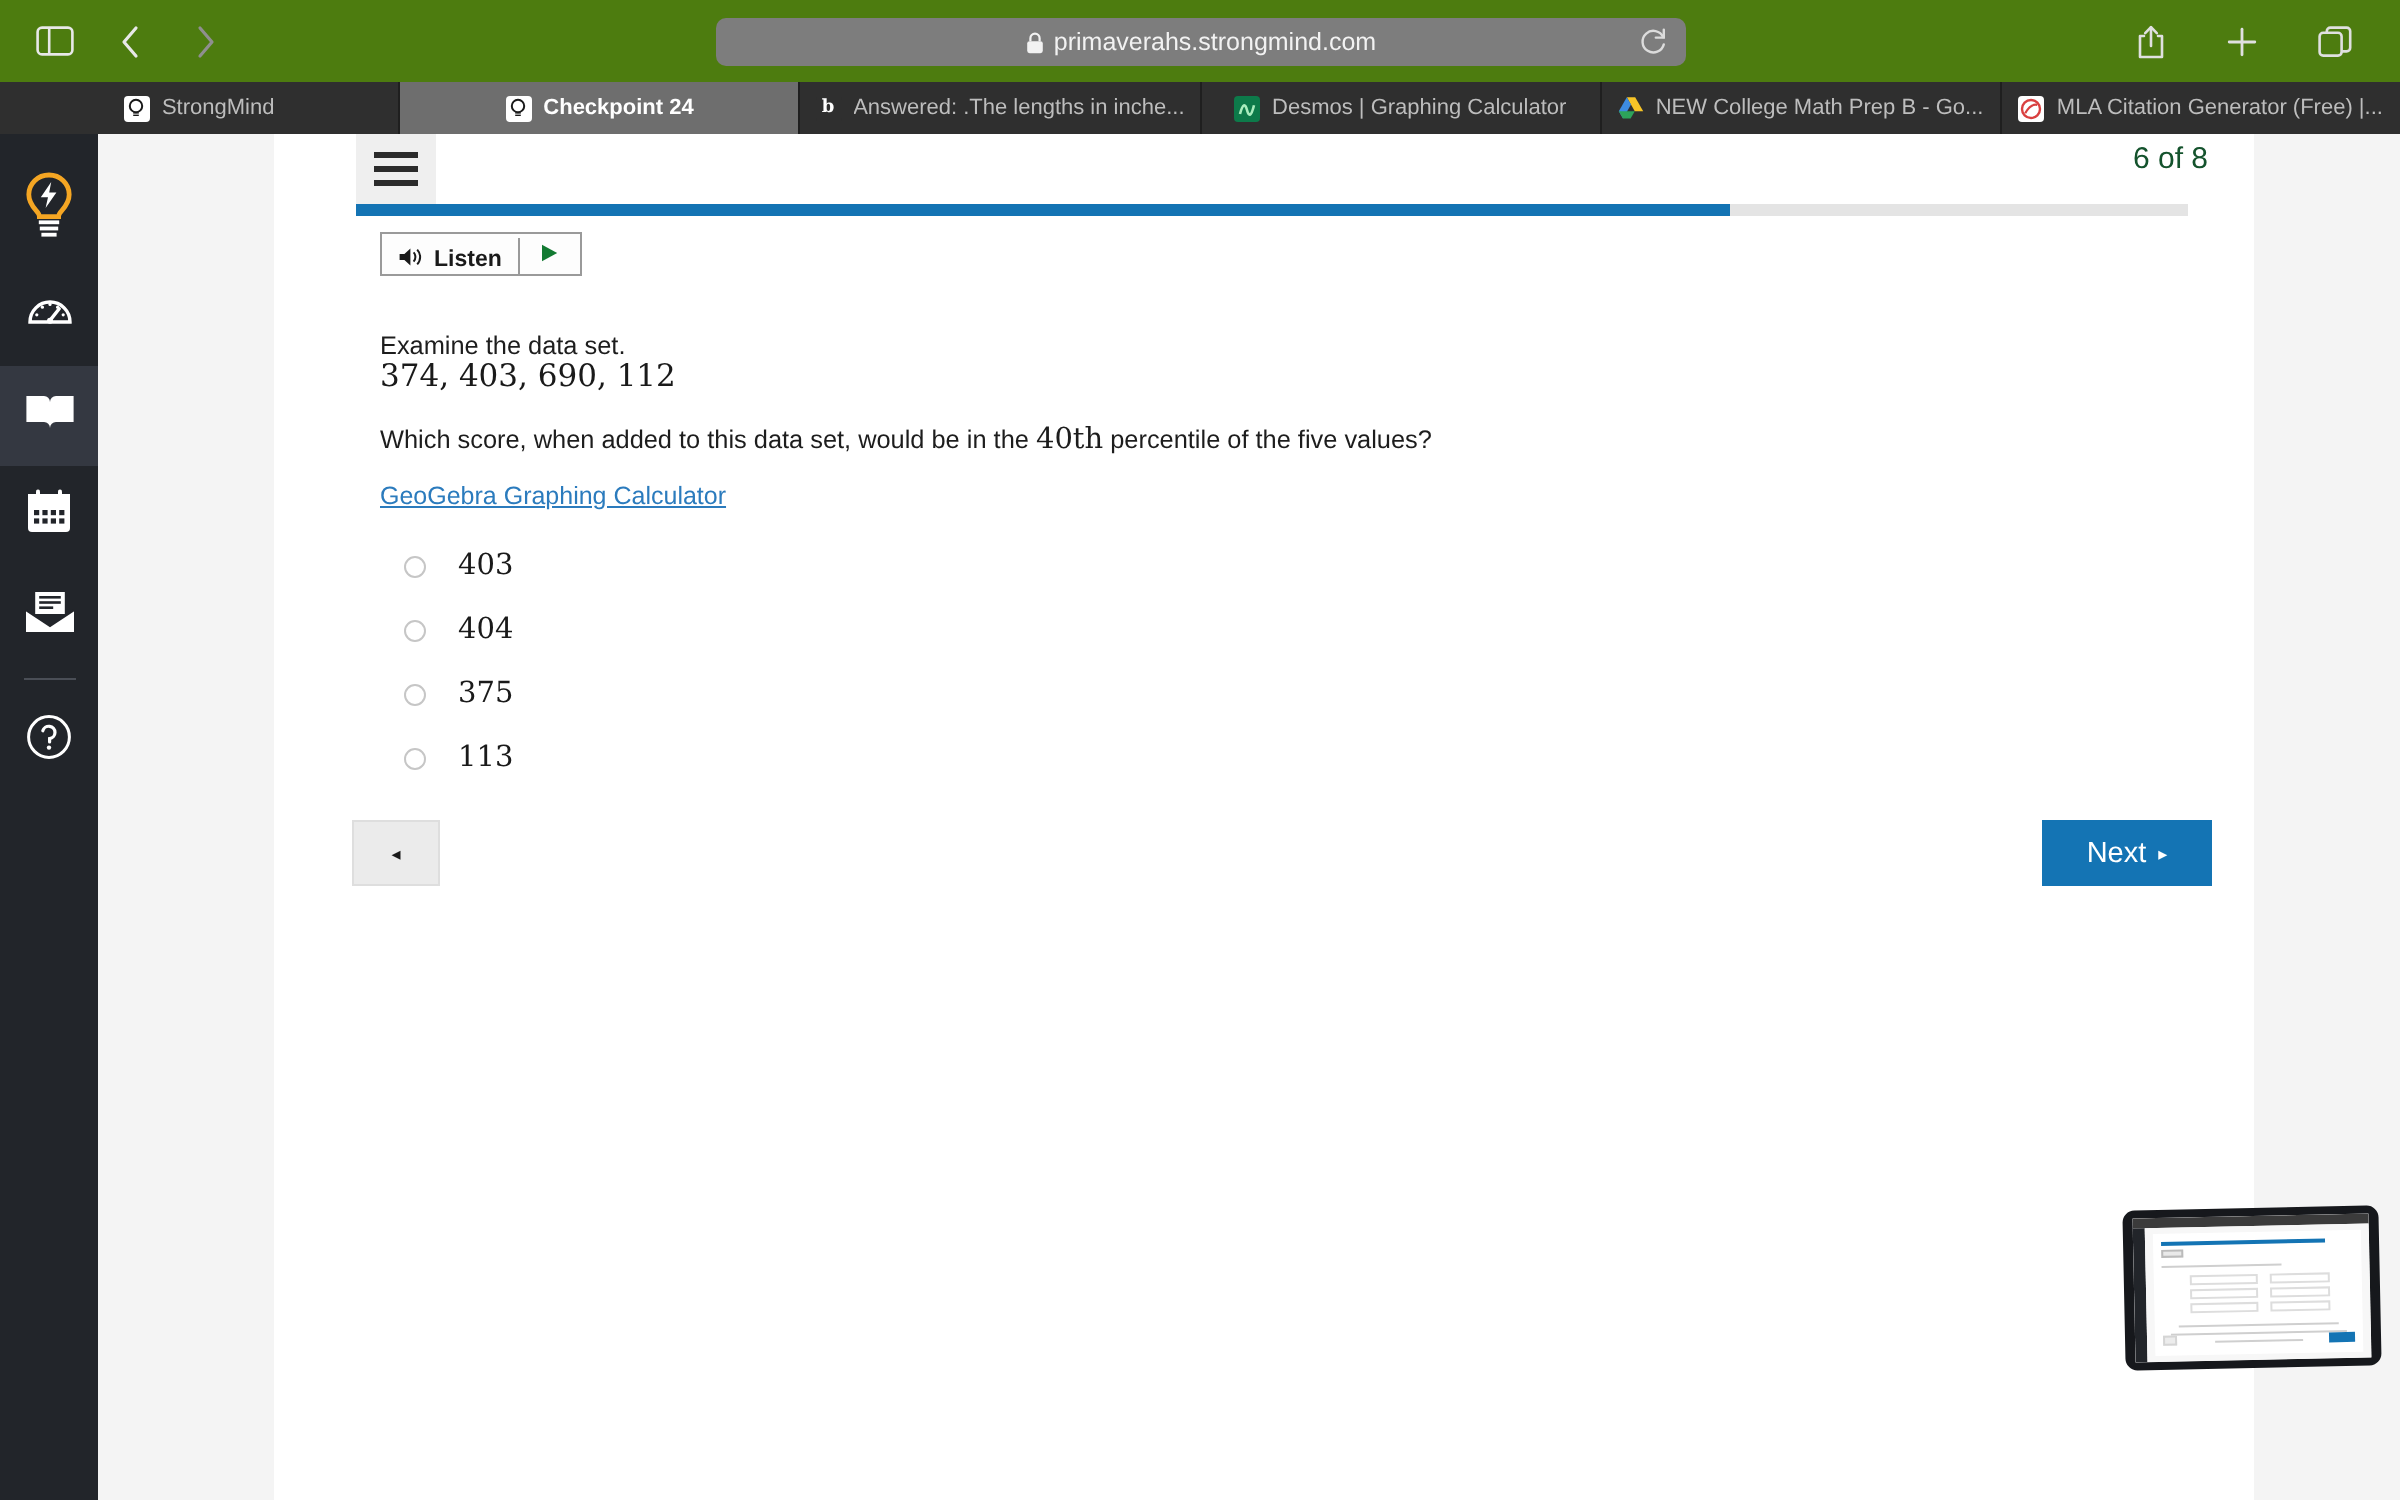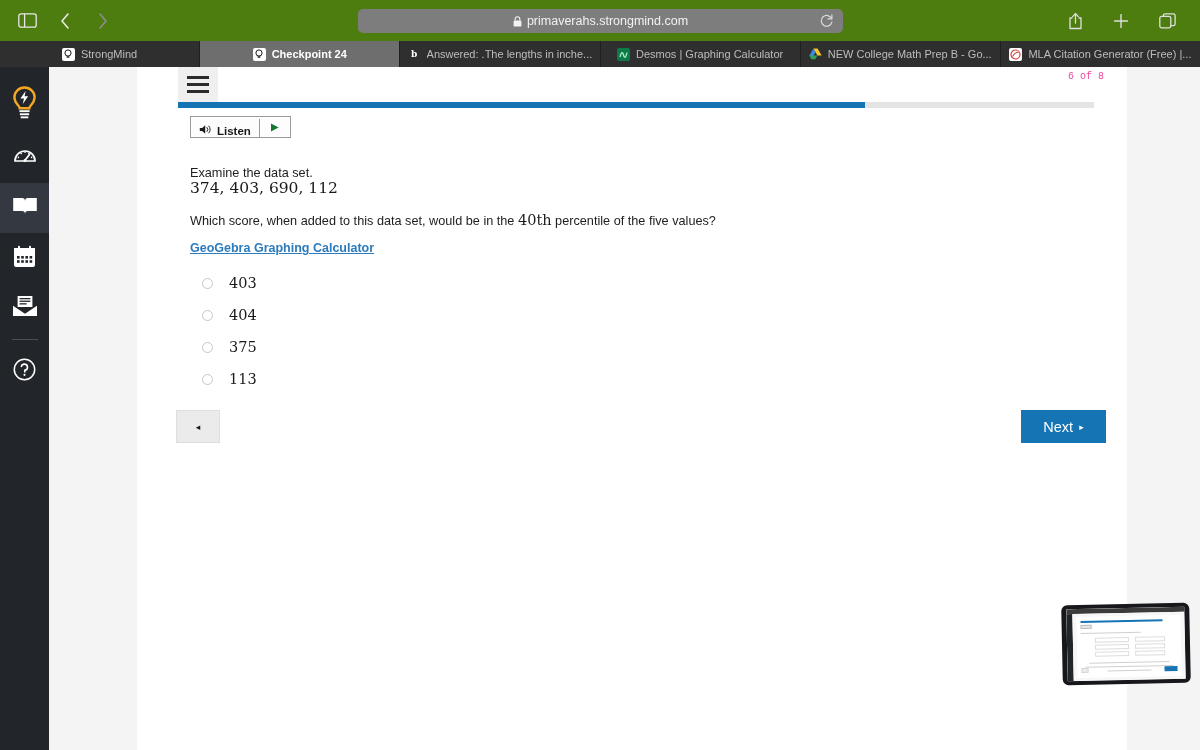--- a/index.html
+++ b/index.html
@@ -112,21 +112,21 @@
     position: absolute; left: 41px; top: 0px;
     width: 40px; height: 35px;
     background: #efefef;
     display: flex; align-items: center; justify-content: center;
     flex-direction: column; gap: 4px;
   }
   .hamburger span { display: block; width: 22px; height: 3px; background: #2b2b2b; }
 
   .counter {
     position: absolute; right: 23px; top: 4px;
-    font-size: 10px; color: #ec4899; font-family: Liberation Mono, monospace;
+    font-size: 15px; color: #14532d;
   }
 
   .progress-track {
     position: absolute; left: 41px; top: 35px;
     width: 916px; height: 6px;
     background: #e4e4e4;
   }
   .progress-fill {
     height: 6px; background: #1474b4;
   }
@@ -165,21 +165,20 @@
     white-space: nowrap;
   }
   .mathy {
     font-family: "DejaVu Serif", serif;
     font-size: 14.5px;
   }
   .q-link {
     position: absolute; left: 53px; top: 174px;
     font-size: 12.5px; color: #2b7bbd;
     text-decoration: underline;
-    font-weight: bold;
   }
 
   .options { position: absolute; left: 65px; top: 200px; width: 500px; }
   .option {
     display: flex; align-items: center;
     height: 32px;
   }
   .radio {
     width: 11px; height: 11px;
     border: 1px solid #c6c6c6;

